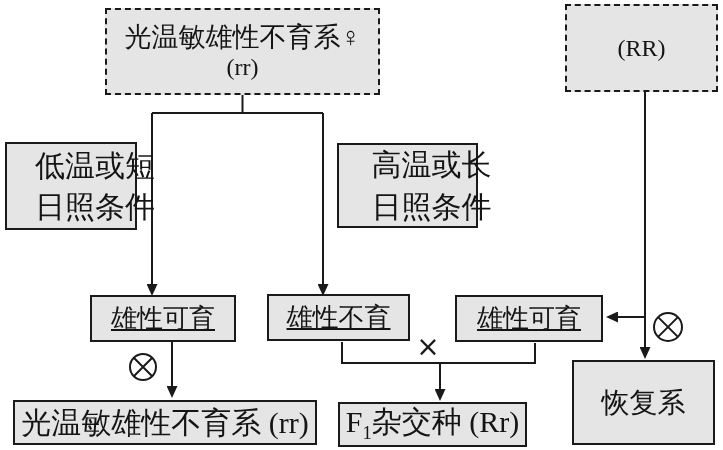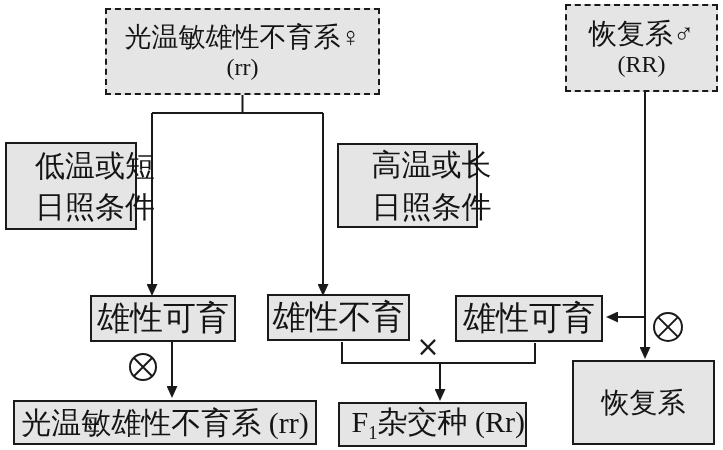--- a/index.html
+++ b/index.html
@@ -20,21 +20,21 @@
     align-items:center;justify-content:center;
     text-align:center;
     background:#e5e5e5;
     line-height:1.2;
     white-space:nowrap;
   }
   .box.dashed{border-style:dashed;}
   .t27{font-size:27px;}
   .t26{font-size:24px;}
   .t28{font-size:28px;}
-  .t29{font-size:33px;}
+  .t29{font-size:26px;text-decoration:underline;}
   .t30{font-size:30px;}
   .cond{line-height:1.38;padding-left:48px;}
   .sym-x{
     position:absolute;
     transform:translate(-50%,-50%);
     font-size:28px;
     font-family:"DejaVu Sans","Liberation Sans",sans-serif;
     color:#1a1a1a;
   }
   sub{font-size:0.62em;}
@@ -80,21 +80,20 @@
   </svg>
 
   <span class="sym-x" style="left:428px;top:346px;">×</span>
 
   <div class="box dashed" style="left:105px;top:8px;width:275px;height:87px;">
     <span class="t27">光温敏雄性不育系♀</span>
     <span class="t26">(rr)</span>
   </div>
 
   <div class="box dashed" style="left:565px;top:4px;width:153px;height:88px;">
-    <span class="t28">恢复系♂</span>
     <span class="t26">(RR)</span>
   </div>
 
   <div class="box cond" style="left:5px;top:142px;width:132px;height:88px;">
     <span class="t30">低温或短</span>
     <span class="t30">日照条件</span>
   </div>
 
   <div class="box cond" style="left:337px;top:143px;width:141px;height:85px;">
     <span class="t30">高温或长</span>
@@ -110,21 +109,21 @@
   </div>
 
   <div class="box" style="left:455px;top:295px;width:148px;height:47px;">
     <span class="t29">雄性可育</span>
   </div>
 
   <div class="box" style="left:13px;top:400px;width:304px;height:45px;">
     <span class="t30">光温敏雄性不育系 (rr)</span>
   </div>
 
-  <div class="box" style="left:338px;top:402px;width:189px;height:45px;align-items:flex-end;">
+  <div class="box" style="left:338px;top:402px;width:189px;height:45px;">
     <span class="t30"><span>F</span><sub>1</sub><span>杂交种 (Rr)</span></span>
   </div>
 
   <div class="box" style="left:572px;top:360px;width:143px;height:85px;line-height:1.4;">
     <span class="t28">恢复系</span>
   </div>
 
 </div>
 
 </body></html>

